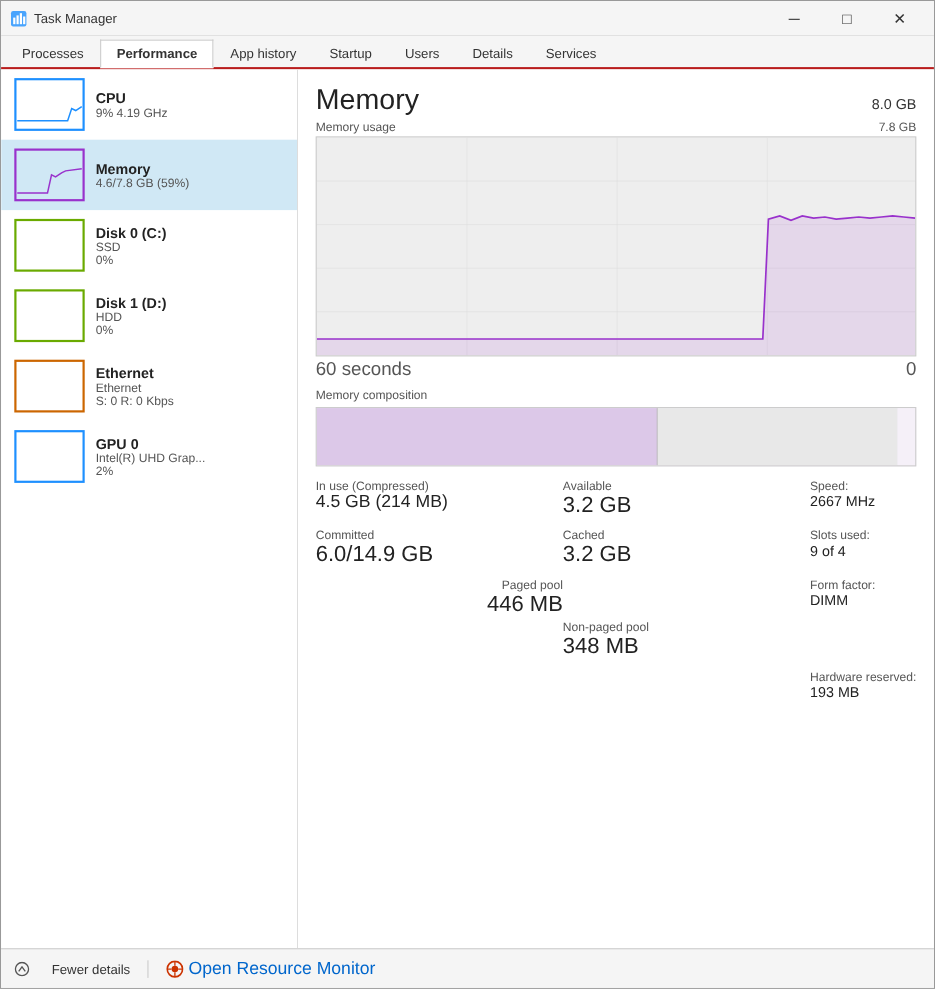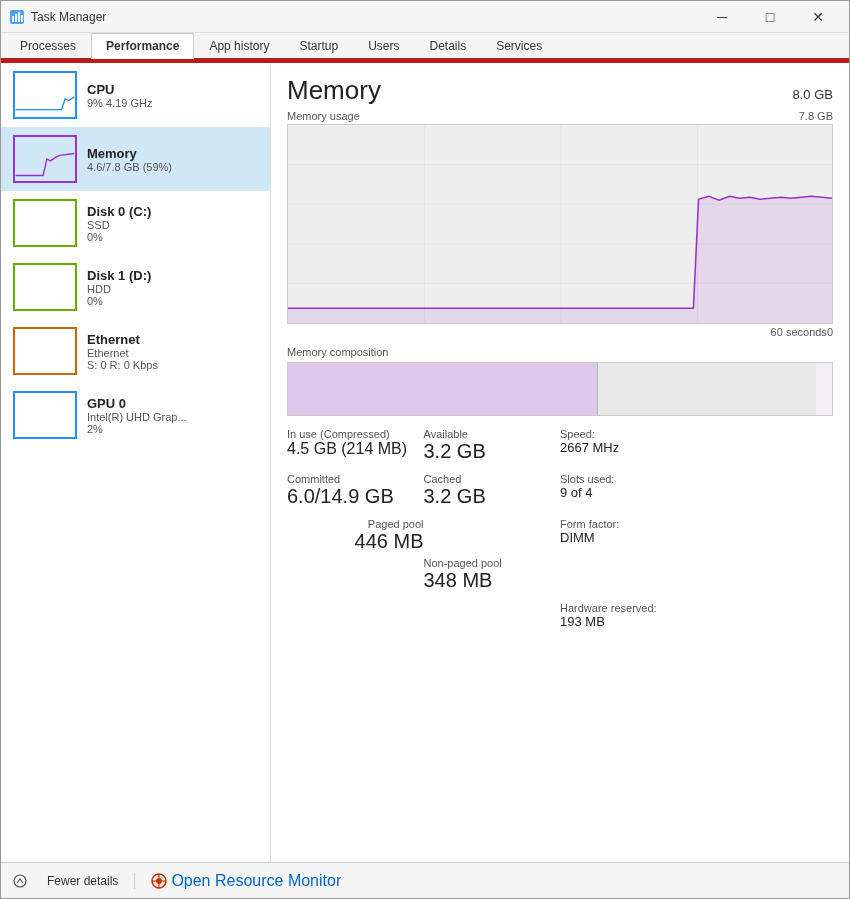--- a/index.html
+++ b/index.html
@@ -71,21 +71,21 @@
     }
     .menu-item {
       padding: 2px 8px;
       cursor: pointer;
       font-size: 12px;
       color: #333;
     }
     
     .tab-bar {
       background: #f5f5f5;
-      border-bottom: 5px solid #b91c1c;
+      border-bottom: 2px solid #b91c1c;
       display: flex;
       align-items: flex-end;
       height: 30px;
       padding: 0 4px;
       flex-shrink: 0;
     }
     .tab {
       padding: 4px 14px;
       cursor: pointer;
       font-size: 12px;
@@ -176,22 +176,22 @@
     }
     .chart-container {
       background: #eee;
       border: 1px solid #ccc;
       position: relative;
       height: 200px;
       width: 100%;
     }
     .chart-time-row {
       display: flex;
-      justify-content: flex-end;
-      font-size: 11px;
+      justify-content: space-between;
+      font-size: 17px;
       color: #555;
       margin-top: 2px;
       margin-bottom: 8px;
     }
     
     .composition-label {
       font-size: 11px;
       color: #555;
       margin-bottom: 4px;
     }
@@ -203,21 +203,21 @@
       width: 100%;
       margin-bottom: 12px;
       overflow: hidden;
     }
     .comp-segment {
       height: 100%;
     }
     
     .stats-grid {
       display: grid;
-      grid-template-columns: 1fr 1fr 1fr 1fr;
+      grid-template-columns: 1fr 1fr;
       row-gap: 10px;
       margin-top: 4px;
     }
     .stat-cell {}
     .stat-label { font-size: 11px; color: #555; }
     .stat-value { font-size: 20px; font-weight: 400; color: #222; }
     .stat-value.medium { font-size: 16px; }
     .stat-right-label { font-size: 11px; color: #555; }
     .stat-right-value { font-size: 13px; color: #222; font-weight: 500; }
     

